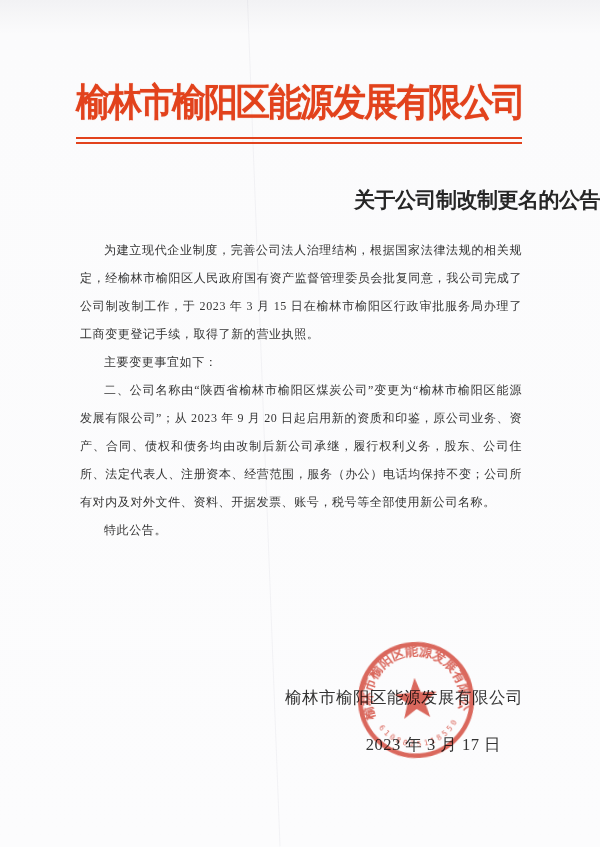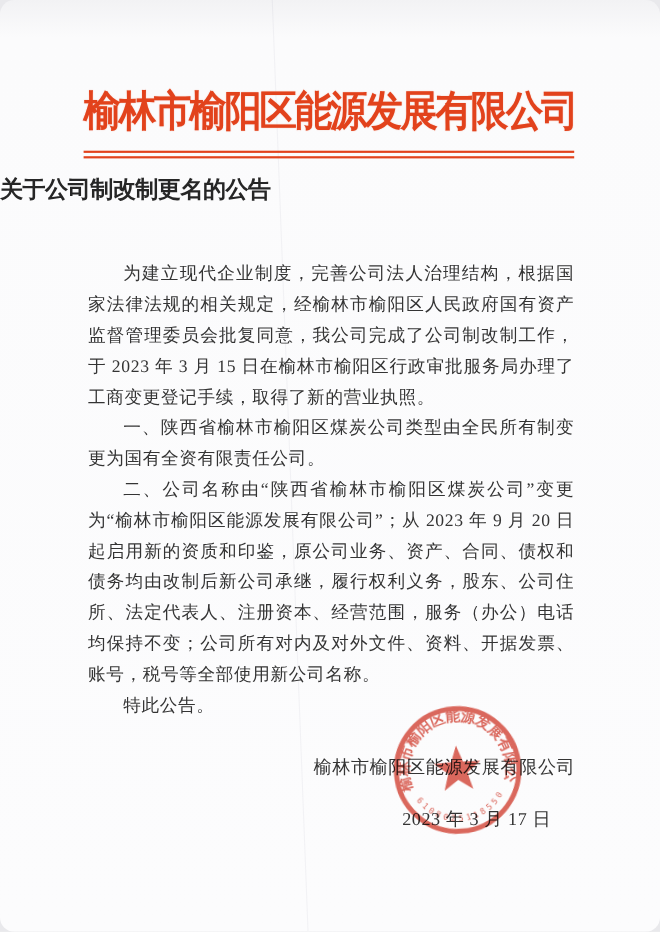--- a/index.html
+++ b/index.html
@@ -1,42 +1,41 @@
 <!DOCTYPE html>
 <html><head>
 <meta charset="utf-8">
 <style>
   html,body{margin:0;padding:0;background:#e9e9ec;}
   .page{
     position:relative;width:600px;height:847px;margin:0 auto;overflow:hidden;
     background:linear-gradient(180deg,#f2f2f4 0px,#fbfbfc 34px,#fcfcfd 100%);
     font-family:"Liberation Serif","DejaVu Serif",serif;
-    border-radius:13px;
   }
   .crease{
     position:absolute;left:247px;top:0;width:1px;height:847px;
     background:rgba(120,120,135,0.07);transform:rotate(-2.2deg);transform-origin:top center;
   }
   .letterhead{
     position:absolute;top:78px;left:0;width:100%;text-align:center;
     font-size:34px;font-weight:bold;letter-spacing:-2px;line-height:1.3;
     color:#e2421c;transform:scaleY(1.12);transform-origin:center top;
     text-shadow:0 0 1px rgba(226,66,28,.45);
   }
   .rule{
     position:absolute;top:137px;left:76px;width:446px;height:7px;box-sizing:border-box;
     border-top:2.5px solid #e2421c;border-bottom:2.5px solid #e2421c;
   }
   .doc-title{
-    position:absolute;top:158px;left:0;width:100%;text-align:left;
+    position:absolute;top:186px;left:0;width:100%;text-align:right;
     font-size:21px;font-weight:bold;letter-spacing:-0.5px;color:#262626;
   }
   .body-text{
     position:absolute;top:236px;left:80px;width:442px;
-    font-size:16px;line-height:28px;letter-spacing:0.6px;color:#343434;
+    font-size:12px;line-height:28px;letter-spacing:0.6px;color:#343434;
     text-align:justify;text-justify:inter-ideograph;
   }
   .body-text p{margin:0;text-indent:2em;}
   .signature{
     position:absolute;top:684px;right:77px;text-align:right;
     font-size:16.5px;line-height:28px;letter-spacing:0.5px;color:#343434;
   }
   .signature .date{margin-top:19px;padding-right:22px;}
   .seal{
     position:absolute;left:335px;top:619px;width:162px;height:162px;
@@ -52,21 +51,21 @@
   <div class="crease"></div>
 
   <div class="letterhead">榆林市榆阳区能源发展有限公司</div>
 
   <div class="rule"></div>
 
   <div class="doc-title">关于公司制改制更名的公告</div>
 
   <div class="body-text">
     <p>为建立现代企业制度，完善公司法人治理结构，根据国家法律法规的相关规定，经榆林市榆阳区人民政府国有资产监督管理委员会批复同意，我公司完成了公司制改制工作，于 2023 年 3 月 15 日在榆林市榆阳区行政审批服务局办理了工商变更登记手续，取得了新的营业执照。</p>
-    <p>一、陕西省榆林市榆阳区煤炭公司类型由全民所有制变更为国有全资有限责任公司。</p>
+    <p>主要变更事宜如下：</p>
     <p>二、公司名称由“陕西省榆林市榆阳区煤炭公司”变更为“榆林市榆阳区能源发展有限公司”；从 2023 年 9 月 20 日起启用新的资质和印鉴，原公司业务、资产、合同、债权和债务均由改制后新公司承继，履行权利义务，股东、公司住所、法定代表人、注册资本、经营范围，服务（办公）电话均保持不变；公司所有对内及对外文件、资料、开据发票、账号，税号等全部使用新公司名称。</p>
     <p>特此公告。</p>
   </div>
 
   <div class="signature">
     <div>榆林市榆阳区能源发展有限公司</div>
     <div class="date">2023 年 3 月 17 日</div>
   </div>
 
   <svg class="seal" viewBox="0 0 160 160" aria-hidden="true">

